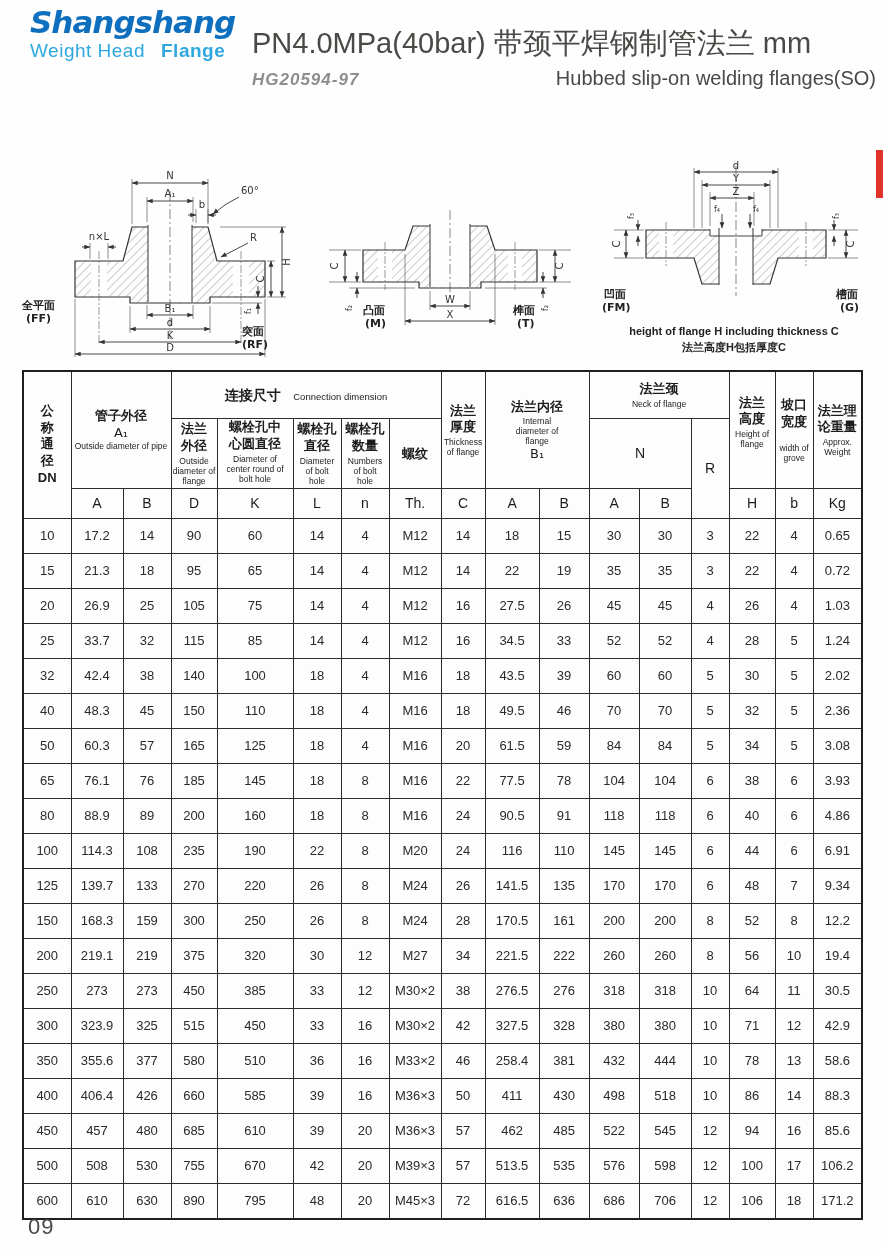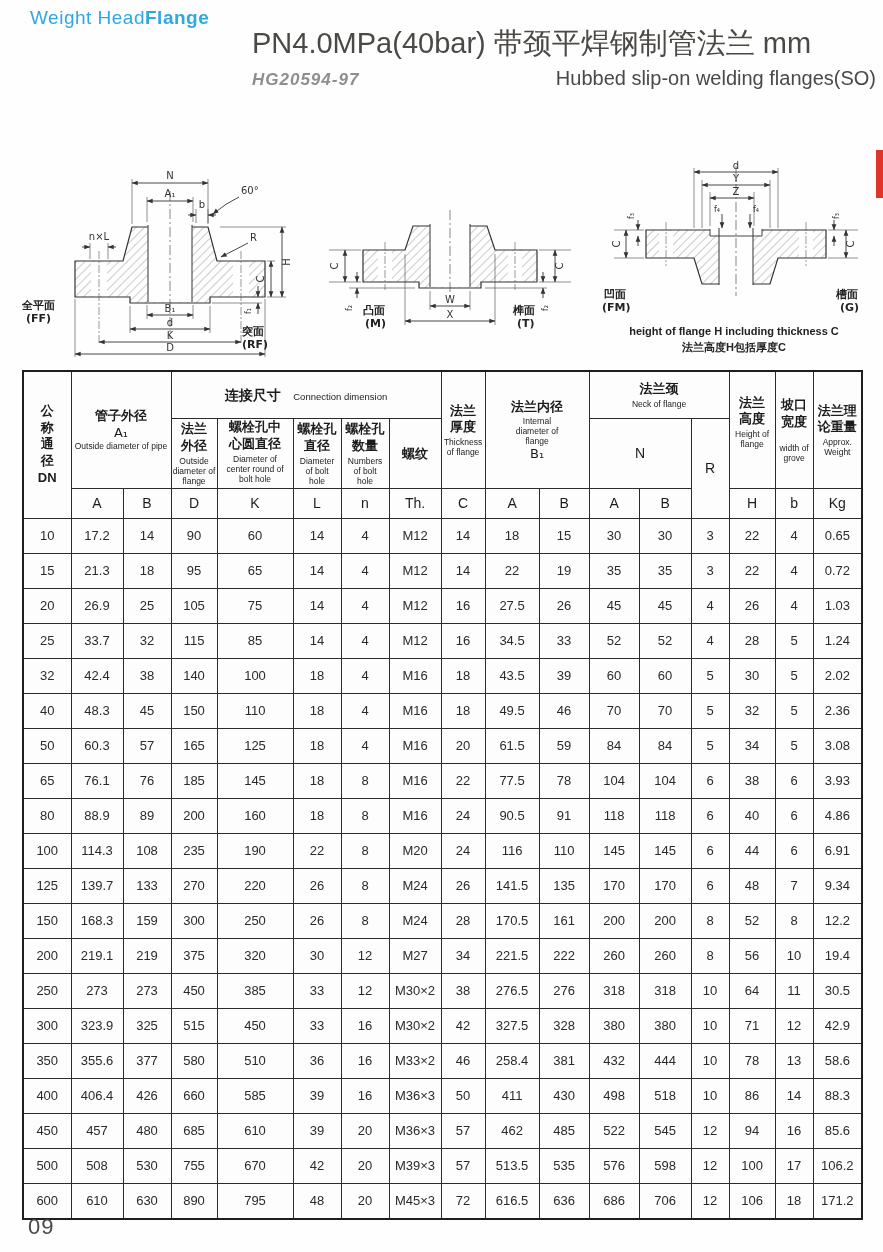--- a/index.html
+++ b/index.html
@@ -4,21 +4,21 @@
 <style>
   html,body{margin:0;padding:0;background:#e8e8e8;}
   .page{position:relative;width:883px;height:1252px;background:#fefefe;margin:0 auto;
         font-family:"Liberation Sans",sans-serif;color:#262626;overflow:hidden;}
 
   
   .logo{position:absolute;left:30px;top:6px;}
   .logo-main{font-family:"DejaVu Sans",sans-serif;font-style:italic;font-weight:bold;
              font-size:31px;line-height:1.05;color:#0d6fbe;letter-spacing:-1px;}
   .logo-sub{font-size:19px;color:#2fa8df;letter-spacing:0.5px;margin-top:1px;}
-  .logo-sub .bold{font-weight:bold;margin-left:0;}
+  .logo-sub .bold{font-weight:bold;margin-left:16px;}
 
   .titles{position:absolute;left:252px;top:24px;width:624px;}
   .main-title{font-size:29px;color:#4b4946;white-space:nowrap;}
   .sub-row{display:flex;justify-content:space-between;align-items:baseline;margin-top:3px;}
   .standard{font-style:italic;font-weight:bold;font-size:17px;color:#8f8e8e;letter-spacing:1px;}
   .subtitle-en{font-size:20px;color:#4b4946;}
 
   .red-tab{position:absolute;right:0;top:150px;width:7px;height:48px;background:#e0342b;}
 
   
@@ -50,20 +50,21 @@
   .spec-table tbody td{font-size:13px;height:34px;color:#2a2a2a;}
 
   .pageno{position:absolute;left:28px;top:1214px;font-size:22px;color:#4b4946;letter-spacing:1px;}
 </style>
 </head>
 <body>
 
 <div class="page">
 
   <div class="logo">
+    <div class="logo-main">Shangshang</div>
     <div class="logo-sub">
       <span>Weight Head</span><span class="bold">Flange</span>
     </div>
   </div>
 
   <div class="titles">
     <div class="main-title">PN4.0MPa(40bar) 带颈平焊钢制管法兰  mm</div>
     <div class="sub-row">
       <span class="standard">HG20594-97</span>
       <span class="subtitle-en">Hubbed slip-on welding flanges(SO)</span>

